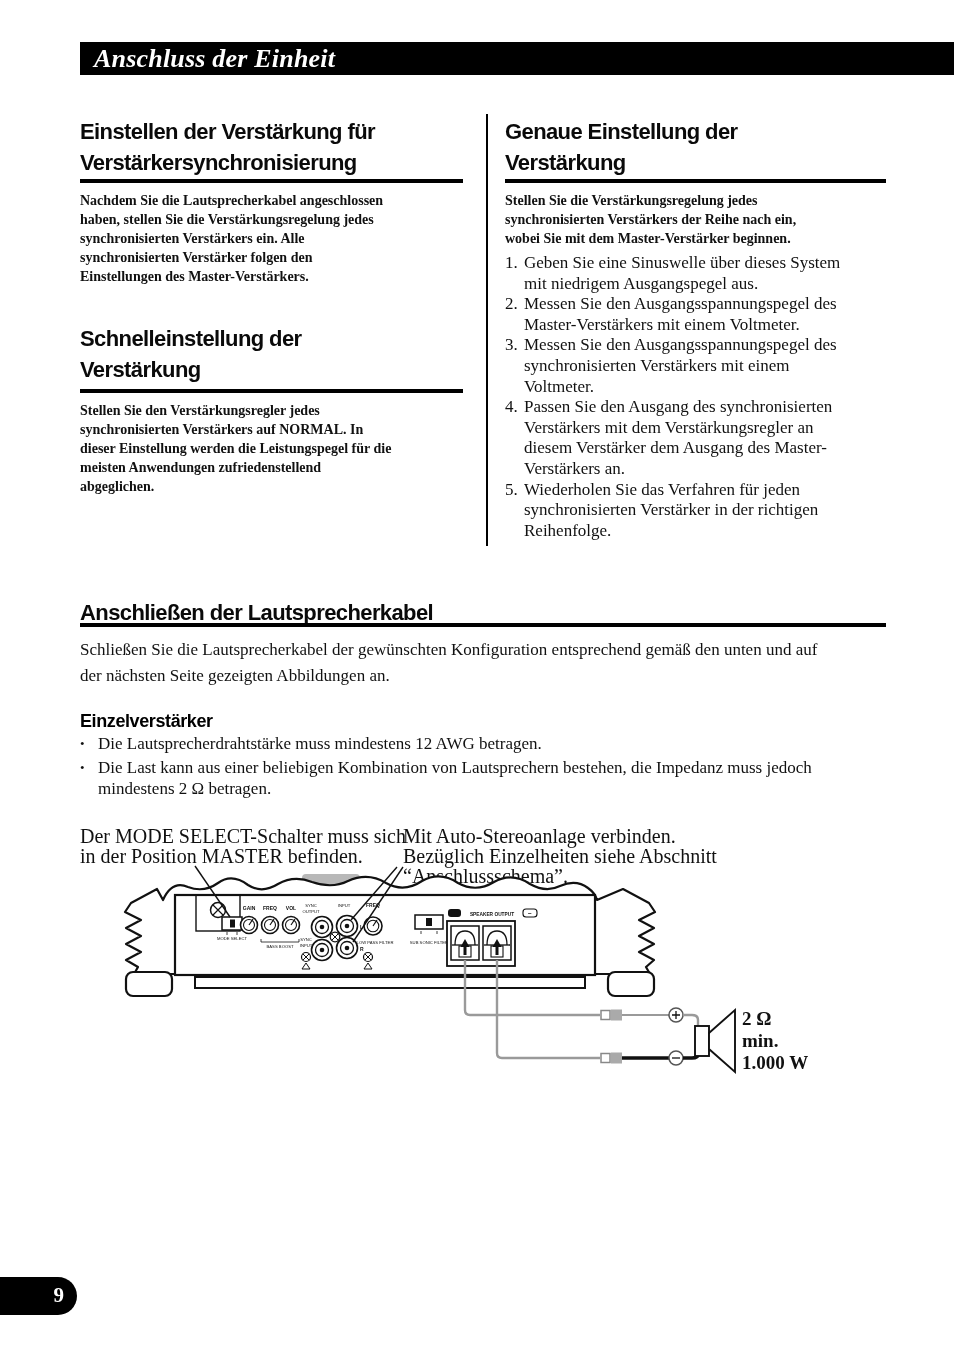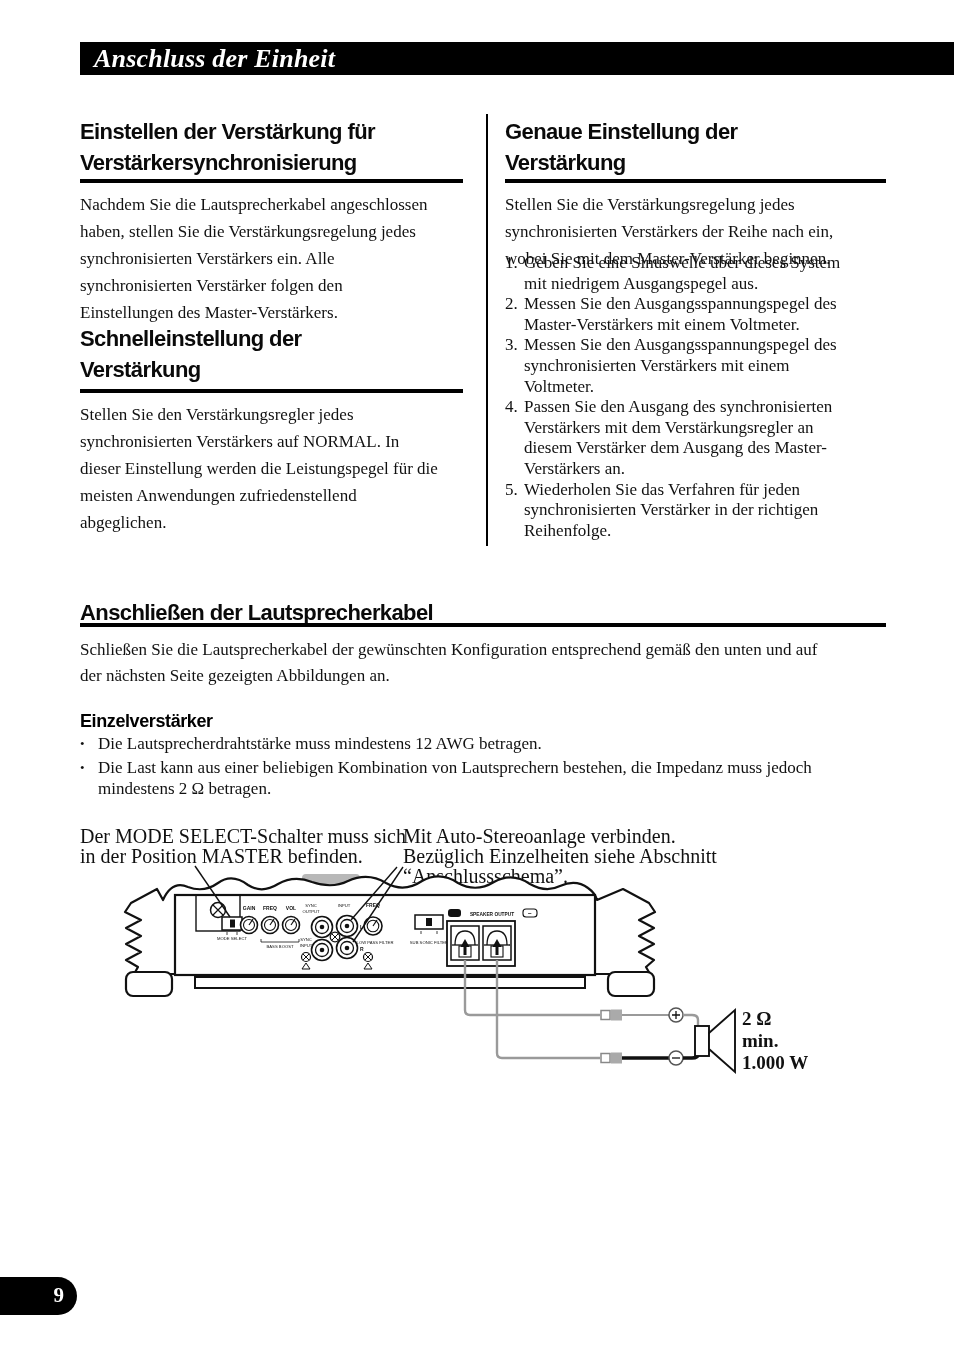--- a/index.html
+++ b/index.html
@@ -11,21 +11,21 @@
   .header-title{left:94px;top:42px;height:48px;line-height:33px;color:#fff;
     font-family:"Liberation Serif", serif;font-style:italic;font-weight:bold;font-size:26px;letter-spacing:.2px;}
   
   .h-sans{font-family:"Liberation Sans", sans-serif;font-weight:bold;color:#0a0a0a;
     letter-spacing:-0.6px;font-size:22px;line-height:31px;white-space:pre-line;}
   .h-sub{font-family:"Liberation Sans", sans-serif;font-weight:bold;color:#000000;
     letter-spacing:-0.4px;font-size:18px;line-height:22px;}
   .rule{background:#000;height:4px;}
   .vdivider{background:#000;width:1.5px;}
   
-  .body-txt{font-size:17px;line-height:27px;white-space:pre-line;}
+  .body-txt{font-size:14px;line-height:19px;white-space:pre-line;font-weight:bold;}
   .body-wide{font-size:17px;line-height:26px;white-space:pre-line;}
   .step-row{display:flex;font-size:17px;line-height:20.6px;}
   .step-num{width:19px;flex:none;}
   .step-txt{white-space:pre-line;}
   .bullet-row{display:flex;font-size:17px;line-height:21.5px;margin-bottom:2px;}
   .bullet-marker{width:18px;flex:none;font-size:13px;line-height:21.5px;}
   .bullet-txt{white-space:pre-line;}
   .callout{font-size:20px;line-height:20px;white-space:pre-line;}
   .spec-txt{font-size:19px;line-height:22px;font-weight:bold;white-space:pre-line;}
   

